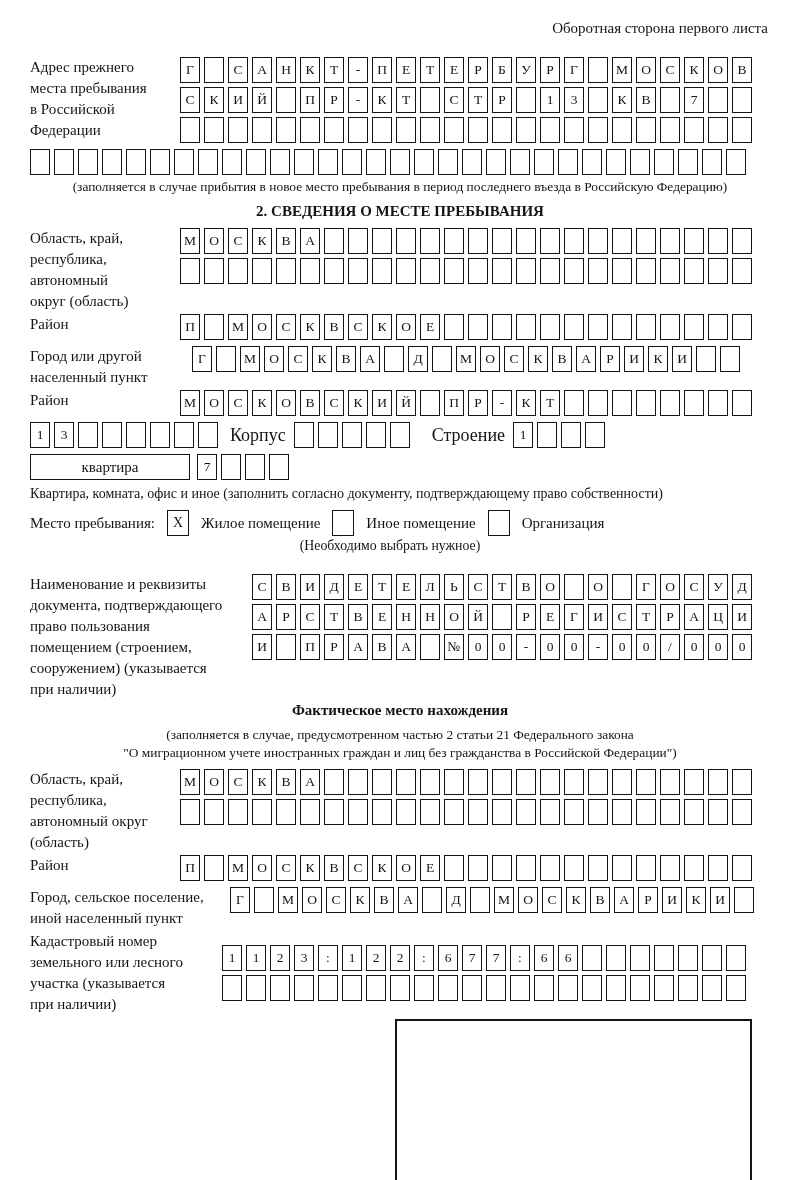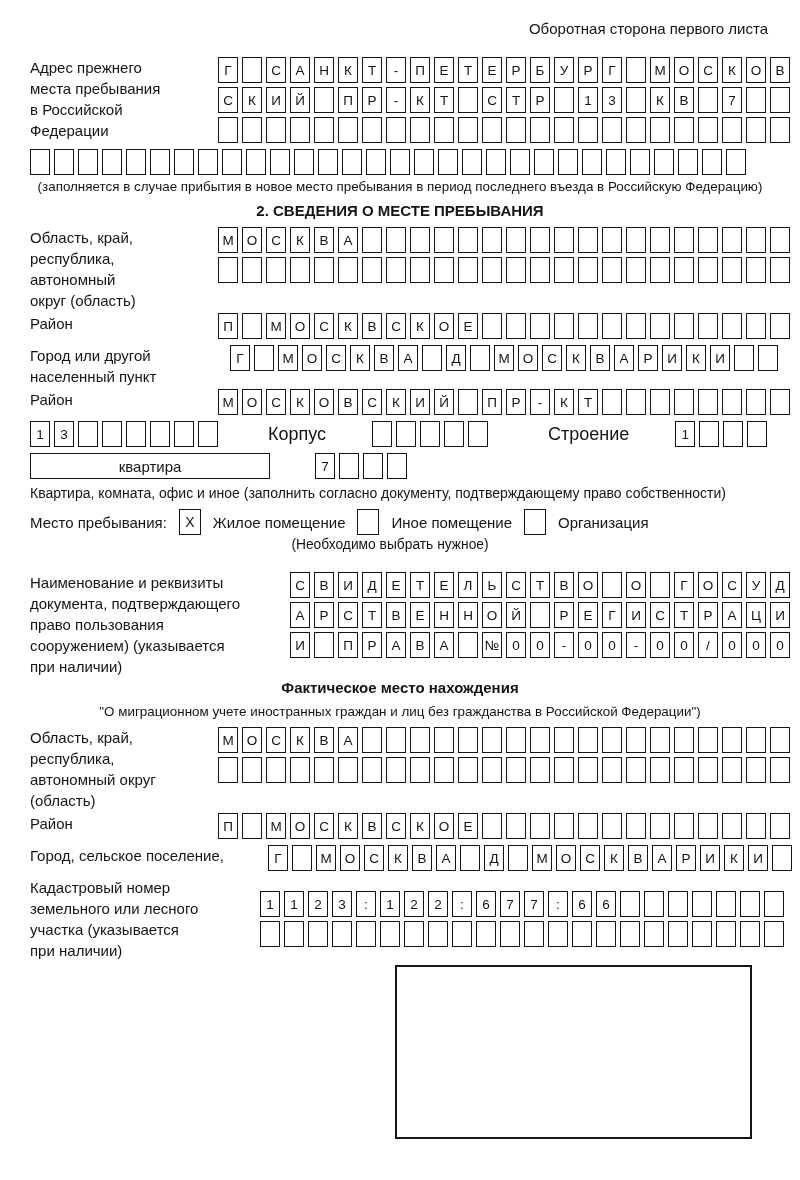--- a/index.html
+++ b/index.html
@@ -1,49 +1,49 @@
 <!DOCTYPE html>
 <html><head>
 <meta charset="utf-8">
 <style>
   html,body { margin:0; padding:0; background:#fff; }
   .page {
     width:800px; height:1180px; box-sizing:border-box;
     padding:12px 30px 0 30px; overflow:hidden;
-    font-family:Liberation Sans, sans-serif;
+    font-family:Liberation Serif, serif;
     color:#141414; background:#fff; position:relative;
   }
   .hdr-note { text-align:right; font-size:15px; margin:8px 2px 20px 0; }
 
   .cellrow { display:flex; margin-bottom:4px; }
   .cell {
     box-sizing:border-box; flex:0 0 auto;
     width:20px; height:26px; margin-right:4px;
     border:1.6px solid #141414;
     display:inline-flex; align-items:center; justify-content:center;
     font-size:13.5px;
   }
-  .block { display:flex; align-items:flex-start; margin-bottom:2px;gap:38px; }
+  .block { display:flex; align-items:flex-start; margin-bottom:2px; }
   .label { font-size:15px; line-height:21px; }
   .w150 { width:150px; flex:0 0 150px; }
   .w192 { width:192px; flex:0 0 192px; }
   .w200 { width:200px; flex:0 0 200px; }
   .w222 { width:222px; flex:0 0 222px; }
   .indent12 { margin-left:12px; }
 
   .center-note { text-align:center; font-size:13.4px; margin:2px 0 8px 0; }
   .sec-title { text-align:center; font-weight:bold; font-size:15px; margin:2px 0 8px 0; }
 
   .widebox {
     box-sizing:border-box; height:26px; border:1.6px solid #141414;
     display:flex; align-items:center; justify-content:center;
     font-size:15px; margin-right:7px; flex:0 0 auto;
   }
   .wb-house { width:163px; }
-  .wb-apt { width:240px; }
+  .wb-apt { width:160px; }
   .inline-label { font-size:18px; line-height:26px; flex:0 0 auto; }
   .ml8 { margin:0 8px; } .ml16 { margin:0 8px 0 18px; }
   .caption { font-size:14px; margin:2px 0 8px 0; }
 
   .stay-row { display:flex; align-items:center; margin:6px 0 2px 0; font-size:15px; }
   .checkbox {
     box-sizing:border-box; width:22px; height:26px; border:1.6px solid #141414;
     display:inline-flex; align-items:center; justify-content:center;
     font-size:14px; margin:0 12px; flex:0 0 auto;
   }
@@ -391,20 +391,21 @@
     <span class="checkbox"></span>
     <span>Организация</span>
   </div>
   <div class="stay-note">(Необходимо выбрать нужное)</div>
 
   <div class="block doc-block">
     <div class="label w222">
       <div>Наименование и реквизиты</div>
       <div>документа, подтверждающего</div>
       <div>право пользования</div>
+      <div>помещением (строением,</div>
       <div>сооружением) (указывается</div>
       <div>при наличии)</div>
     </div>
     <div>
       <div class="cellrow">
           <span class="cell">С</span>
           <span class="cell">В</span>
           <span class="cell">И</span>
           <span class="cell">Д</span>
           <span class="cell">Е</span>
@@ -468,20 +469,21 @@
           <span class="cell">0</span>
           <span class="cell">/</span>
           <span class="cell">0</span>
           <span class="cell">0</span>
           <span class="cell">0</span>
         </div>
     </div>
   </div>
 
   <div class="sec-title" style="">Фактическое место нахождения</div>
+  <div class="center-note" style="margin-bottom:0;">(заполняется в случае, предусмотренном частью 2 статьи 21 Федерального закона</div>
   <div class="center-note">"О миграционном учете иностранных граждан и лиц без гражданства в Российской Федерации")</div>
 
   <div class="block">
     <div class="label w150">
       <div>Область, край,</div>
       <div>республика,</div>
       <div>автономный округ</div>
       <div>(область)</div>
     </div>
     <div>
@@ -566,20 +568,21 @@
         <span class="cell"></span>
         <span class="cell"></span>
         <span class="cell"></span>
         <span class="cell"></span>
       </div>
   </div>
 
   <div class="block">
     <div class="label w200">
       <div>Город, сельское поселение,</div>
+      <div>иной населенный пункт</div>
     </div>
     <div class="cellrow">
         <span class="cell">Г</span>
         <span class="cell"></span>
         <span class="cell">М</span>
         <span class="cell">О</span>
         <span class="cell">С</span>
         <span class="cell">К</span>
         <span class="cell">В</span>
         <span class="cell">А</span>

